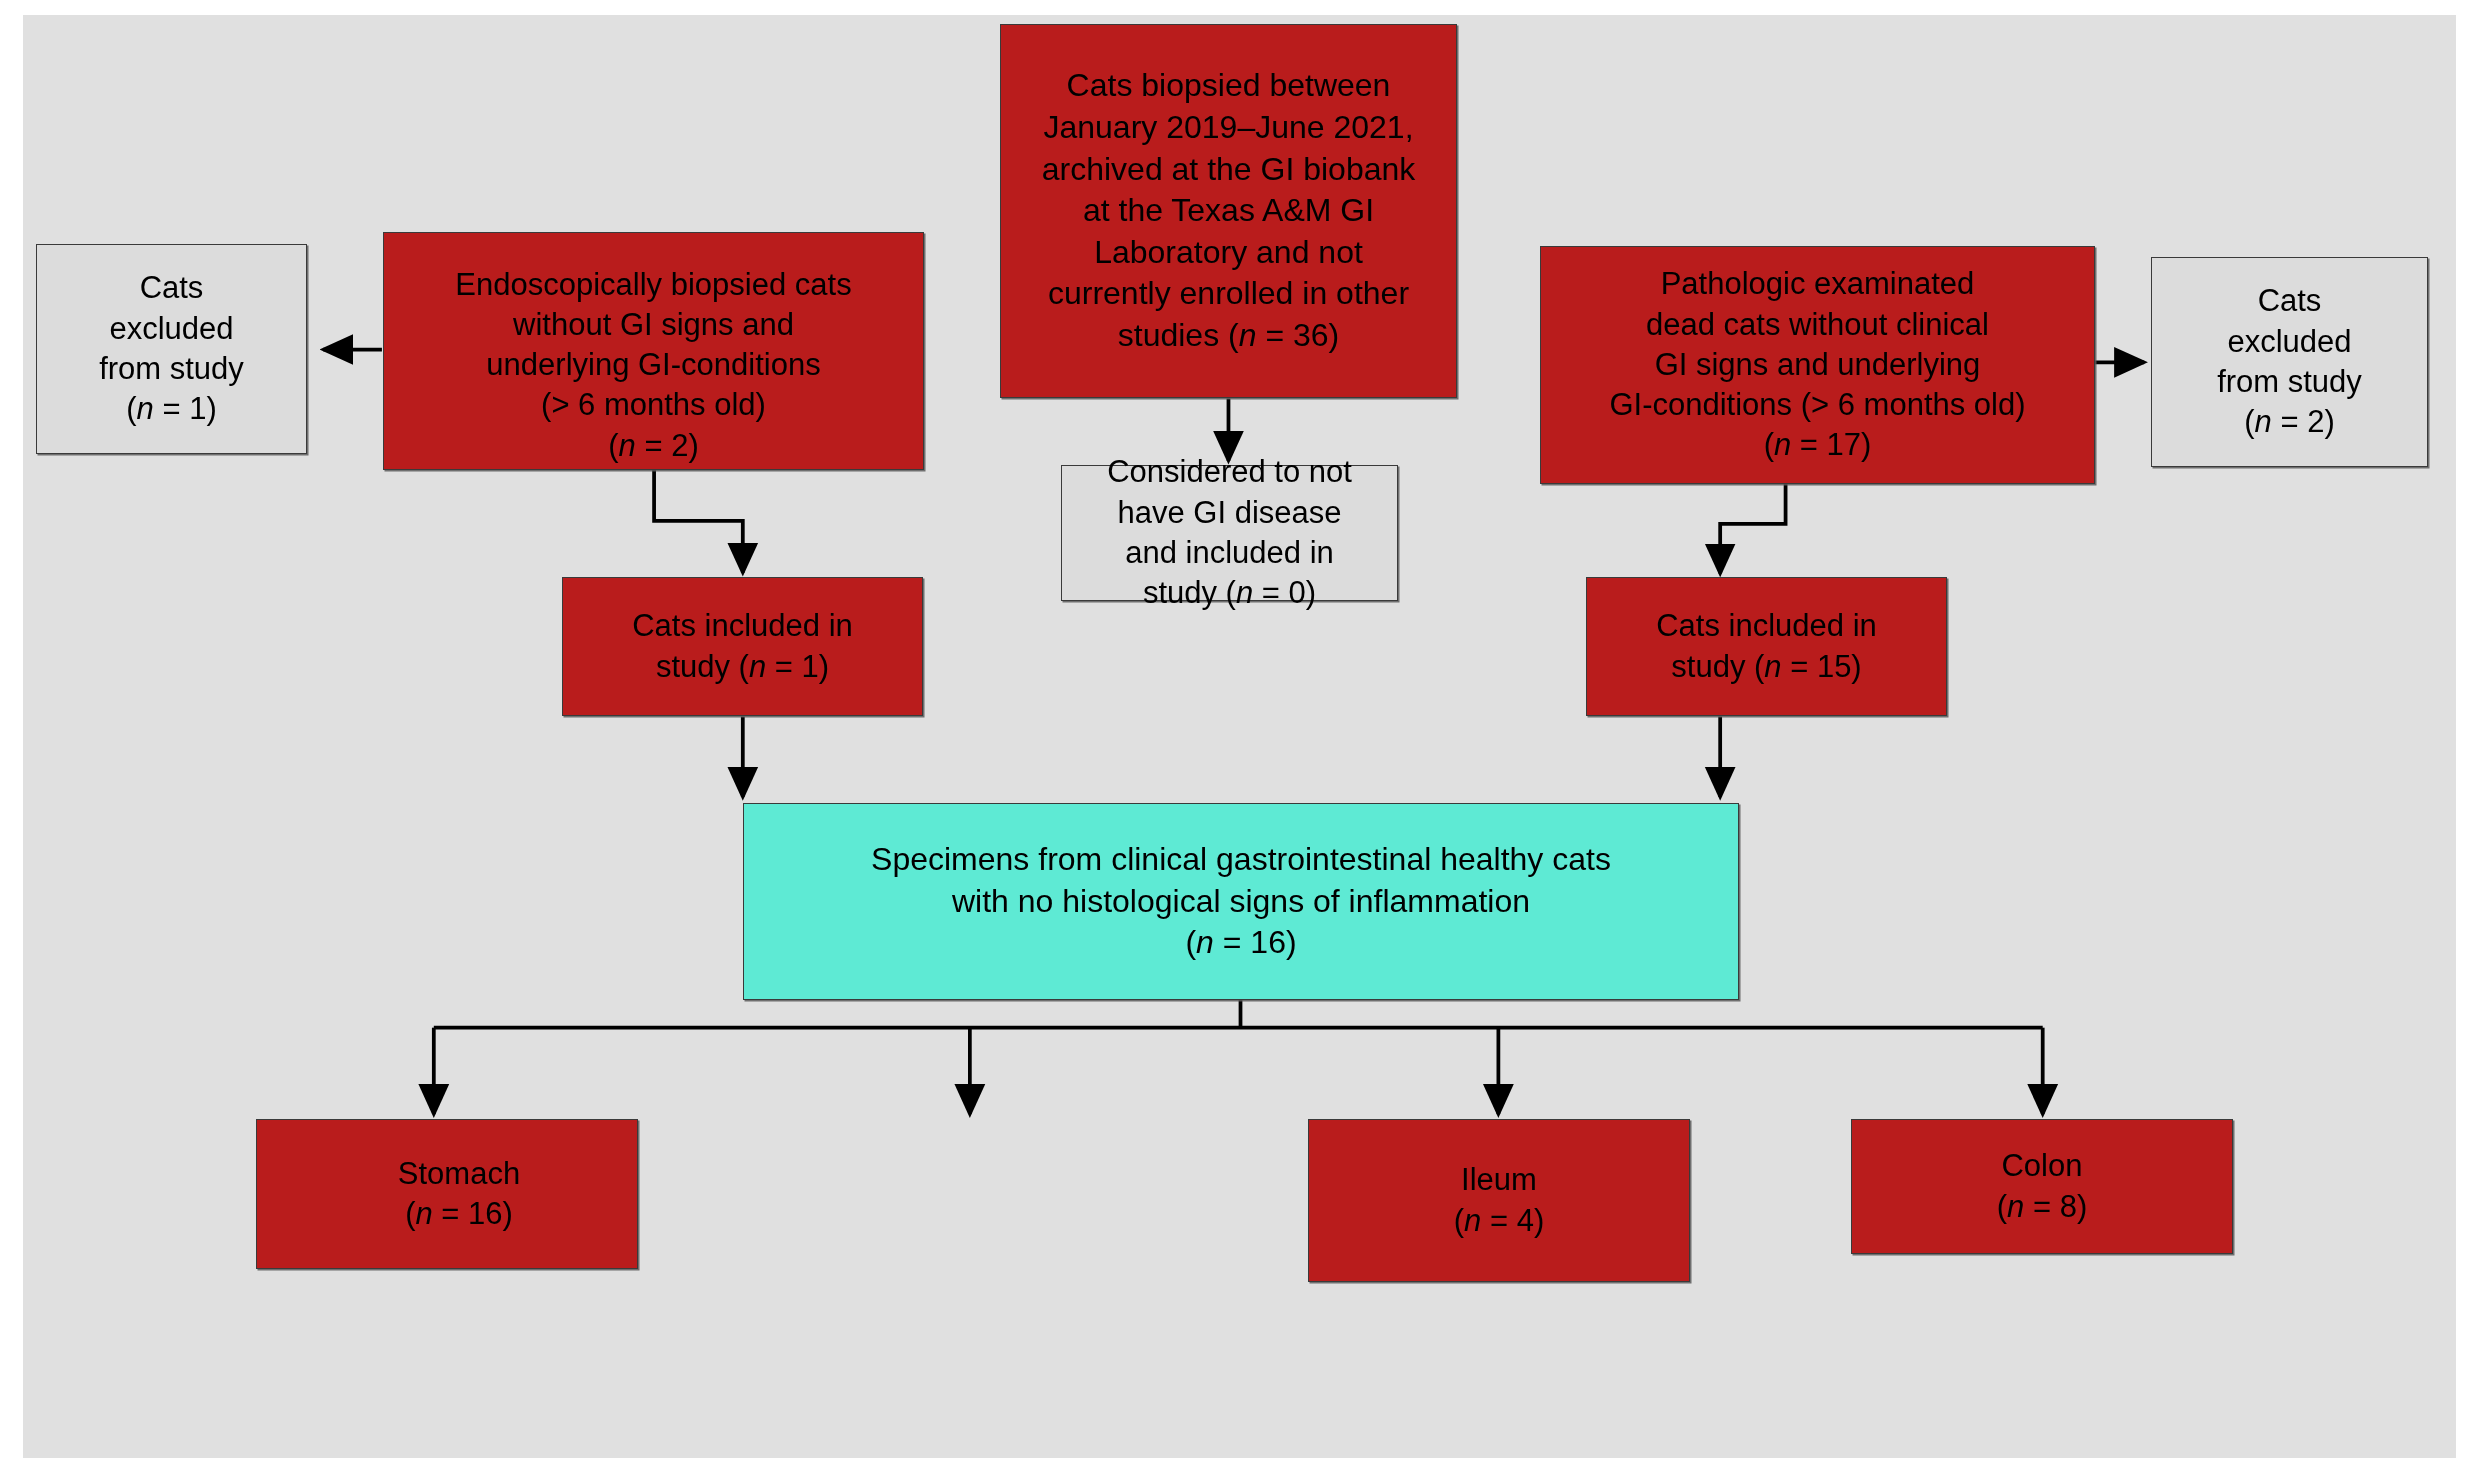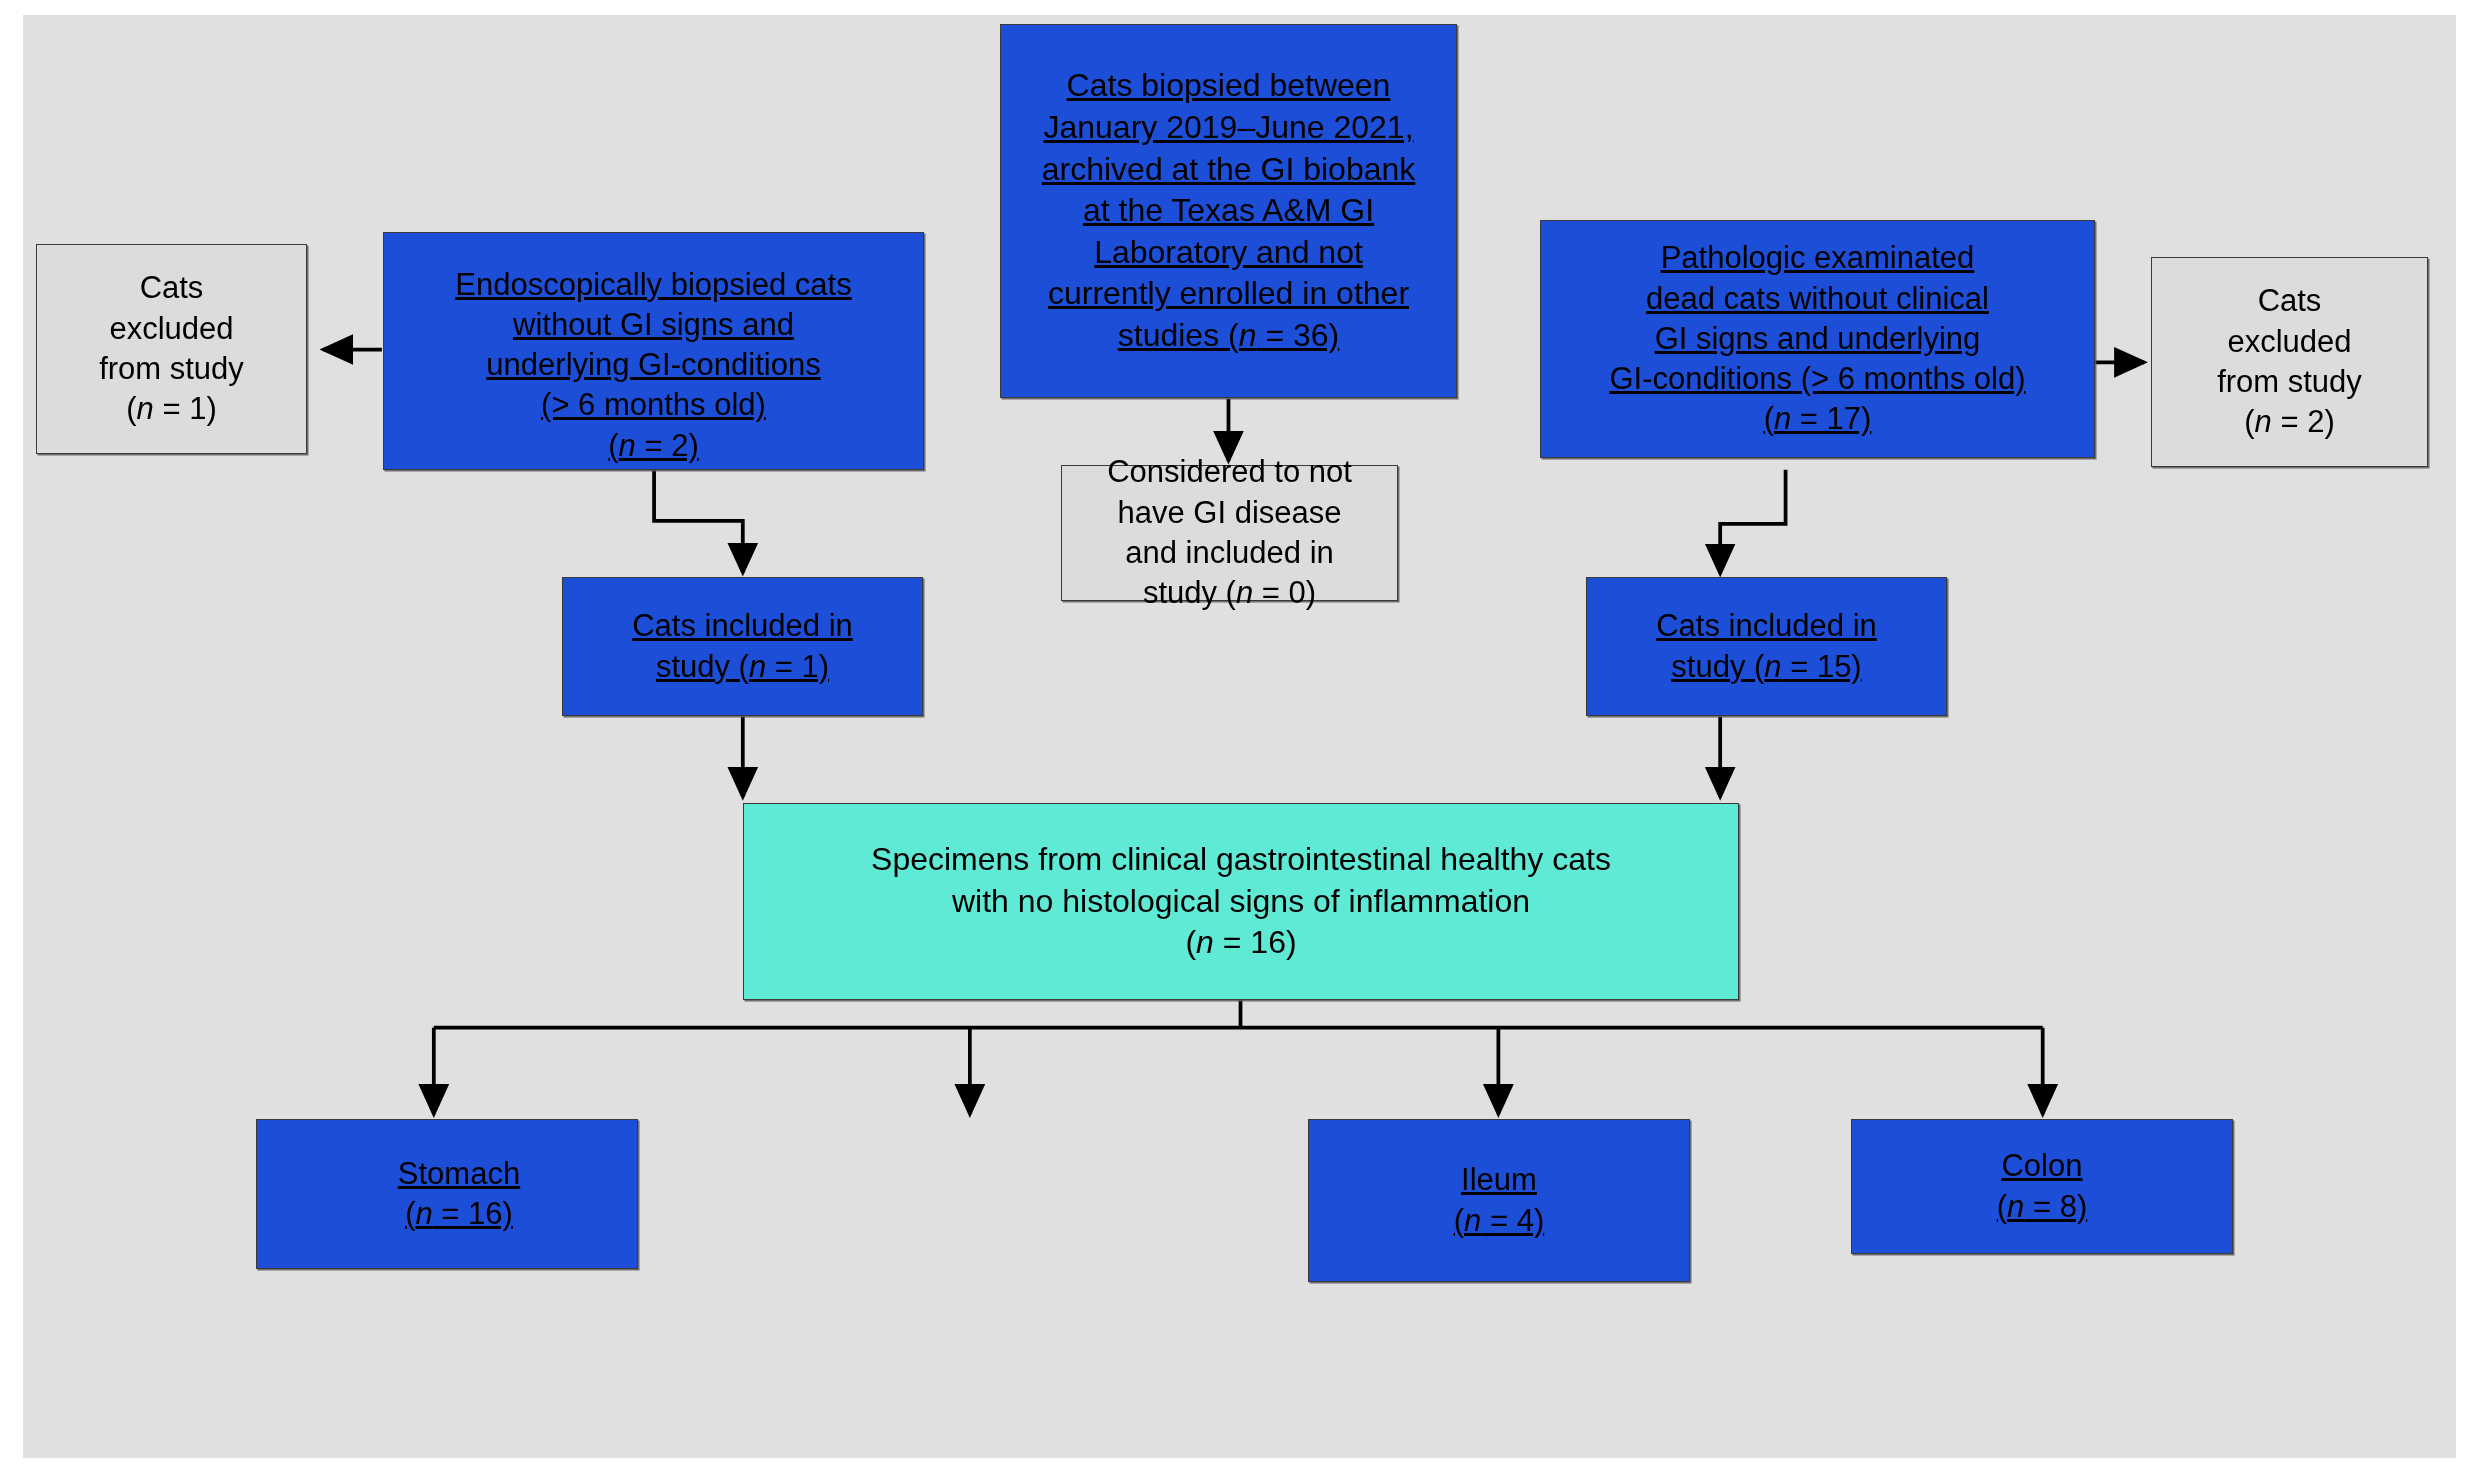--- a/index.html
+++ b/index.html
@@ -38,21 +38,21 @@
   .node-box {
     position: absolute;
     box-sizing: border-box;
     border: 1.5px solid #3a3a3a;
     box-shadow: 1.5px 1.5px 0 0 rgba(90,90,90,0.85);
     display: flex;
     align-items: center;
     justify-content: center;
     text-align: center;
   }
-  .node-box.white  { background: #1d4ed8; text-decoration: underline; }
+  .node-box.white  { background: #b91c1c; }
   .node-box.grey   { background: #dcdcdc; }
   .node-box.blue   { background: #5eead4; }
   .node-text {
     font-family: "Liberation Sans", sans-serif;
     color: #000000;
     line-height: 1.30;
     padding: 3px 7.5px;
     white-space: pre-line;
   }
   .t41 { font-size: 31px; }
@@ -110,21 +110,21 @@
   </div>
 
   <div class="node-box white" style="left:383px; top:232px; width:541px; height:238px;align-items:flex-end;">
     <div class="node-text t41">Endoscopically biopsied cats
 without GI signs and
 underlying GI-conditions
 (&gt; 6 months old)
 (<em class="nvar">n</em> = 2)</div>
   </div>
 
-  <div class="node-box white" style="left:1540px; top:220px; width:555px; height:238px;">
+  <div class="node-box white" style="left:1540px; top:246px; width:555px; height:238px;">
     <div class="node-text t41">Pathologic examinated
 dead cats without clinical
 GI signs and underlying
 GI-conditions (&gt; 6 months old)
 (<em class="nvar">n</em> = 17)</div>
   </div>
 
   <div class="node-box grey" style="left:36px; top:244px; width:271px; height:210px;">
     <div class="node-text t41">Cats
 excluded

